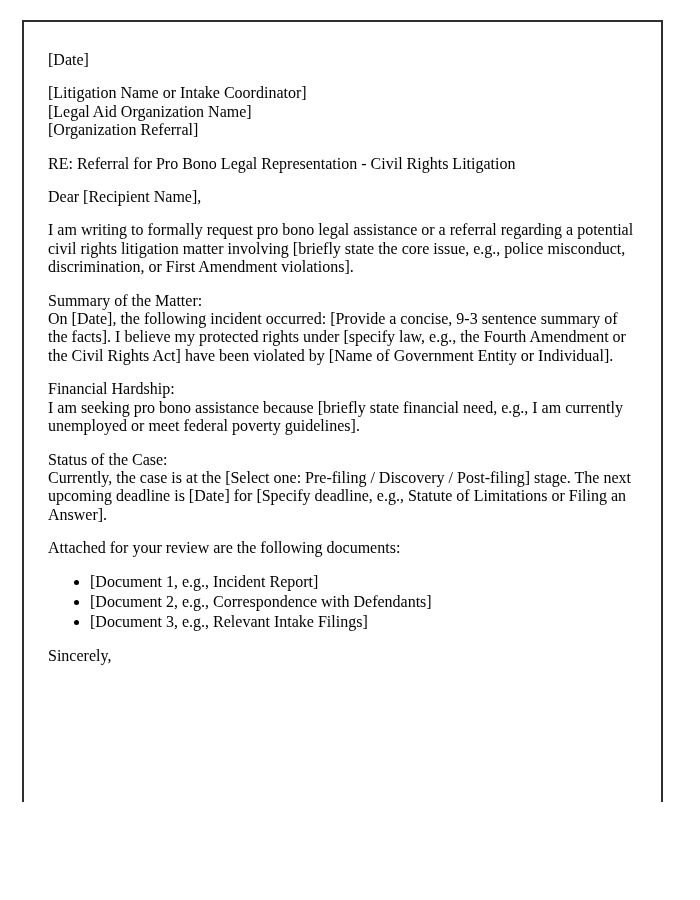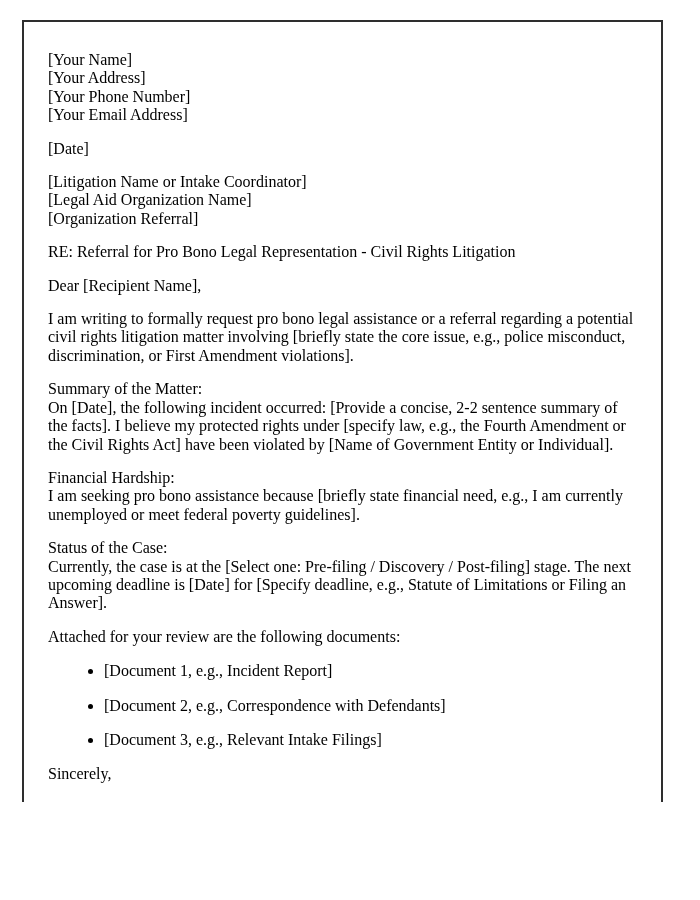--- a/index.html
+++ b/index.html
@@ -34,52 +34,46 @@
   }
   .block-line { display: block; }
   .bold { font-weight: normal; }
   ul.attachments {
     margin: 15px 0;
     padding-left: 40px;
     font-size: 16px;
     line-height: 18.4px;
   }
   ul.attachments li {
-    margin: 16px;
+    margin: 2px;
   }
 </style>
 </head>
 <body>
 
 <div class="letter-frame">
 
-  <p>
-    <span class="block-line">[Your Name]</span>
-    <span class="block-line">[Your Address]</span>
-    <span class="block-line">[Your Phone Number]</span>
-    <span class="block-line">[Your Email Address]</span>
-  </p>
 
   <p>[Date]</p>
 
   <p>
     <span class="block-line">[Litigation Name or Intake Coordinator]</span>
     <span class="block-line">[Legal Aid Organization Name]</span>
     <span class="block-line">[Organization Referral]</span>
   </p>
 
   <p class="bold">RE: Referral for Pro Bono Legal Representation - Civil Rights Litigation</p>
 
   <p>Dear [Recipient Name],</p>
 
   <p>I am writing to formally request pro bono legal assistance or a referral regarding a potential civil rights litigation matter involving [briefly state the core issue, e.g., police misconduct, discrimination, or First Amendment violations].</p>
 
   <p>
     <span class="block-line bold">Summary of the Matter:</span>
-    <span>On [Date], the following incident occurred: [Provide a concise, 2-2 sentence summary of the facts]. I believe my protected rights under [specify law, e.g., the Fourth Amendment or the Civil Rights Act] have been violated by [Name of Government Entity or Individual].</span>
+    <span>On [Date], the following incident occurred: [Provide a concise, 9-3 sentence summary of the facts]. I believe my protected rights under [specify law, e.g., the Fourth Amendment or the Civil Rights Act] have been violated by [Name of Government Entity or Individual].</span>
   </p>
 
   <p>
     <span class="block-line bold">Financial Hardship:</span>
     <span>I am seeking pro bono assistance because [briefly state financial need, e.g., I am currently unemployed or meet federal poverty guidelines].</span>
   </p>
 
   <p>
     <span class="block-line bold">Status of the Case:</span>
     <span>Currently, the case is at the [Select one: Pre-filing / Discovery / Post-filing] stage. The next upcoming deadline is [Date] for [Specify deadline, e.g., Statute of Limitations or Filing an Answer].</span>

